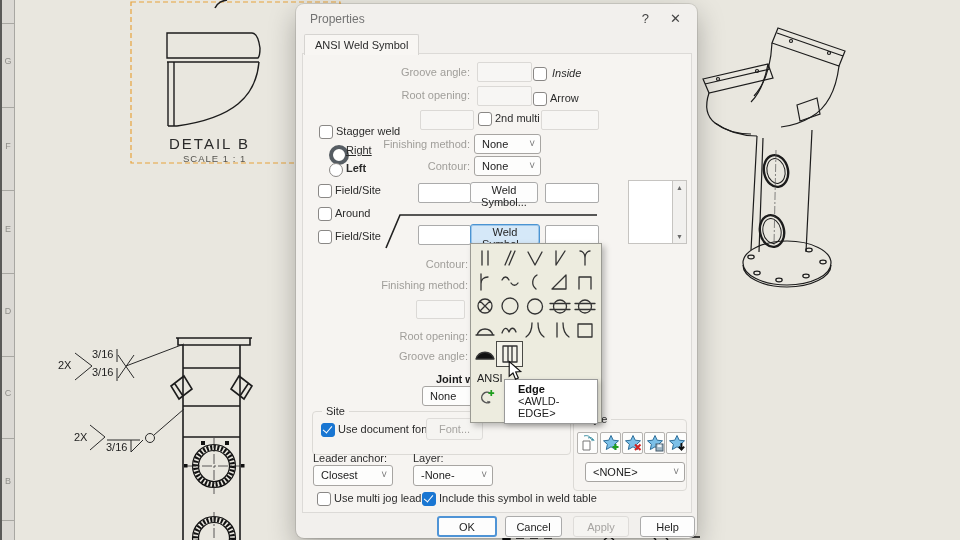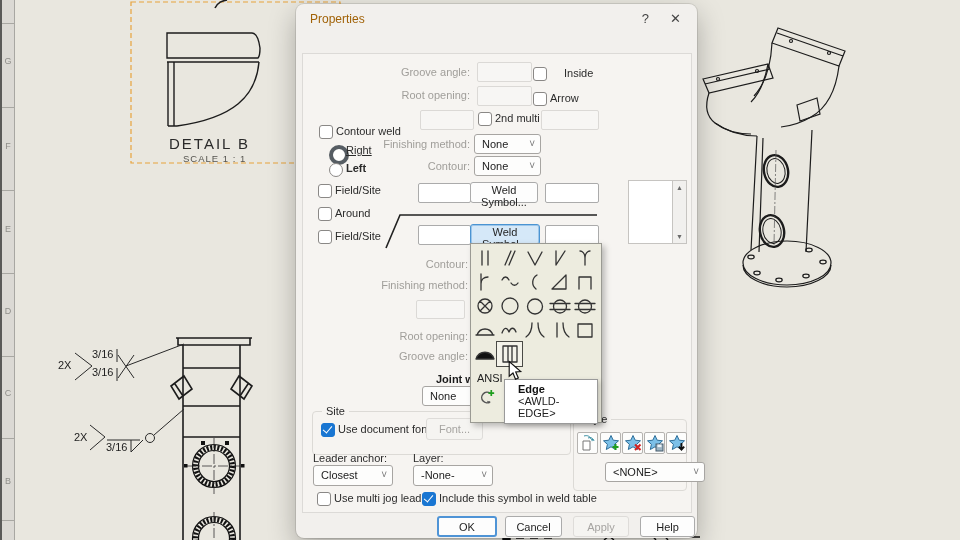--- a/index.html
+++ b/index.html
@@ -9,21 +9,21 @@
   #zone-strip{position:absolute;left:0;top:0;width:12px;height:540px;background:#dbd9d4;border-right:1px solid #a8a7a2;border-left:2px solid #5a5a58;}
   .zone-letter{position:absolute;left:0;width:12px;text-align:center;font-size:9px;color:#8f8e8a;}
   .zone-tick{position:absolute;left:0;width:12px;height:1px;background:#a8a7a2;}
   
   .cad-title{position:absolute;font-size:15px;letter-spacing:2px;color:#2a2a2a;}
   .cad-scale{position:absolute;font-size:9.5px;letter-spacing:1px;color:#55544f;}
   .cad-ann{position:absolute;font-size:11px;color:#1d1d1d;}
   
   #dialog{position:absolute;left:296px;top:4px;width:401px;height:534px;background:#f2f0ed;border-radius:8px;
           box-shadow:0 10px 28px rgba(0,0,0,.28),0 0 0 1px rgba(0,0,0,.10);font-size:11px;color:#2b2b2b;}
-  #dlg-title{position:absolute;left:14px;top:8px;font-size:12px;color:#a16207;}
+  #dlg-title{position:absolute;left:14px;top:8px;font-size:12px;color:#737373;}
   .titlebar-btn{position:absolute;top:7px;font-size:13px;color:#444;background:none;border:none;cursor:default;padding:0 4px;font-family:inherit;}
   #tab-active{position:absolute;left:8px;top:30px;padding:4px 10px;background:#f8f6f3;border:1px solid #d6d4d1;border-bottom:none;border-radius:2px 2px 0 0;font-size:11px;}
   #tab-pane{position:absolute;left:6px;top:49px;width:388px;height:458px;background:#f6f4f1;border:1px solid #dcdad7;}
   .lbl{position:absolute;white-space:nowrap;}
   .lbl.gray{color:#a09e9a;}
   .lbl.right{text-align:right;}
   .lbl.bold{font-weight:bold;color:#1a1a1a;}
   .textbox{position:absolute;background:#fff;border:1px solid #ababab;border-radius:2px;}
   .textbox.dis{background:#f7f6f4;border-color:#dbd9d6;}
   .cb{position:absolute;width:12px;height:12px;background:#fff;border:1px solid #8a8886;border-radius:3px;}
@@ -177,38 +177,39 @@
 <div class="cad-ann" style="left:92px;top:366px;">3/16</div>
 <div class="cad-ann" style="left:74px;top:431px;">2X</div>
 <div class="cad-ann" style="left:106px;top:441px;">3/16</div>
 
 <div id="dialog">
   <div id="dlg-title">Properties</div>
   <button class="titlebar-btn" style="right:44px;">?</button>
   <button class="titlebar-btn" style="right:12px;">✕</button>
 
   <div id="tab-pane"></div>
+  <div id="tab-active">ANSI Weld Symbol</div>
 
   <div class="lbl gray right" style="left:60px;top:62px;width:114px;">Groove angle:</div>
   <div class="textbox dis" style="left:181px;top:58px;width:53px;height:18px;"></div>
   <div class="cb" style="left:237px;top:63px;"></div>
-  <div class="lbl" style="left:268px;top:63px;">Inside</div>
+  <div class="lbl" style="left:256px;top:63px;font-style:italic;">Inside</div>
 
   <div class="lbl gray right" style="left:60px;top:85px;width:114px;">Root opening:</div>
   <div class="textbox dis" style="left:181px;top:82px;width:53px;height:18px;"></div>
   <div class="cb" style="left:237px;top:88px;"></div>
   <div class="lbl" style="left:254px;top:88px;">Arrow</div>
 
   <div class="textbox dis" style="left:124px;top:106px;width:52px;height:18px;"></div>
   <div class="cb" style="left:182px;top:108px;"></div>
   <div class="lbl" style="left:199px;top:108px;">2nd multi</div>
   <div class="textbox dis" style="left:245px;top:106px;width:56px;height:18px;"></div>
 
   <div class="cb" style="left:23px;top:121px;"></div>
-  <div class="lbl" style="left:40px;top:121px;">Contour weld</div>
+  <div class="lbl" style="left:40px;top:121px;">Stagger weld</div>
 
   <div class="lbl gray right" style="left:40px;top:134px;width:134px;">Finishing method:</div>
   <div class="dd" style="left:178px;top:130px;width:58px;height:18px;">
     <span>None</span><span class="chev">˅</span>
   </div>
   <div class="radio on" style="left:33px;top:141px;"></div>
   <div class="lbl" style="left:50px;top:140px;text-decoration:underline;">Right</div>
 
   <div class="lbl gray right" style="left:40px;top:156px;width:134px;">Contour:</div>
   <div class="dd" style="left:178px;top:152px;width:58px;height:18px;">
@@ -435,21 +436,21 @@
           <rect x="11.5" y="10.5" width="4" height="2.6" fill="#eef4f8"></rect>
         </svg>
       </button>
       <button class="style-btn" style="left: 370px; top: 428px;">
         <svg width="18" height="18" viewBox="0 0 18 18">
           <path d="M9 1.5 L11.2 6.2 L16.5 6.8 L12.6 10.3 L13.7 15.5 L9 12.8 L4.3 15.5 L5.4 10.3 L1.5 6.8 L6.8 6.2 Z" fill="#7cc0e8" stroke="#2e6e99" stroke-width="1"></path>
           <path d="M13.5 9 V15 M10.8 12.6 L13.5 15.6 L16.2 12.6" stroke="#111" stroke-width="1.8" fill="none"></path>
         </svg>
       </button>
     </div>
-  <div class="dd" style="left:289px;top:458px;width:91px;height:18px;margin-left:20px;">
+  <div class="dd" style="left:289px;top:458px;width:91px;height:18px;">
     <span>&lt;NONE&gt;</span><span class="chev">˅</span>
   </div>
 
   <button class="btn focus" style="left:141px;top:512px;width:60px;height:21px;">OK</button>
   <button class="btn" style="left:209px;top:512px;width:57px;height:21px;">Cancel</button>
   <button class="btn dis" style="left:277px;top:512px;width:56px;height:21px;">Apply</button>
   <button class="btn" style="left:344px;top:512px;width:55px;height:21px;">Help</button>
 </div>
 
 </body></html>

